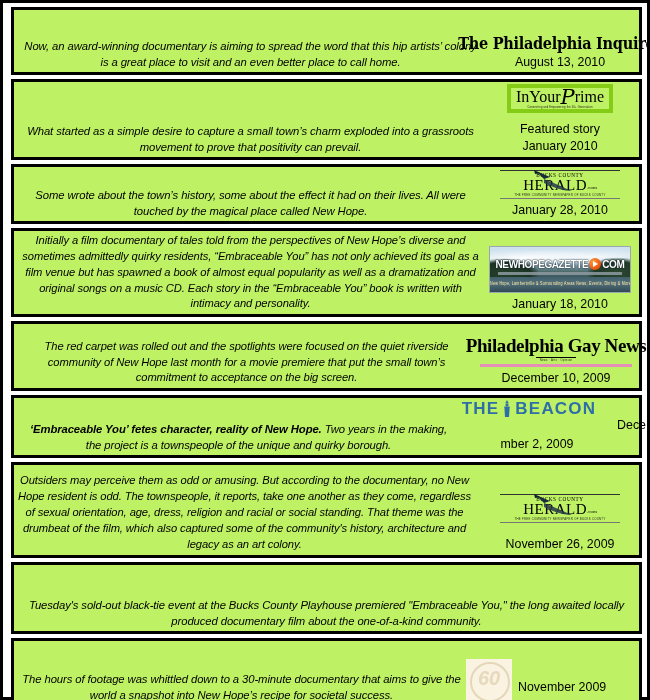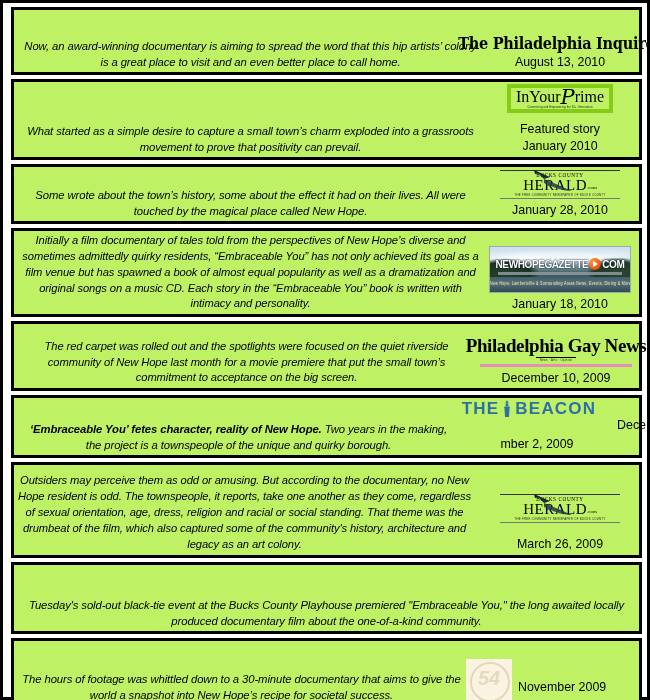--- a/index.html
+++ b/index.html
@@ -463,33 +463,33 @@
           <div class="bucks">BUCKS COUNTY</div>
           <div class="herald"><span>HERALD</span><span class="dotcom">.com</span></div>
           <div class="slug">THE FREE COMMUNITY NEWSPAPER OF BUCKS COUNTY</div>
           <div class="rule thin"></div>
           <svg class="heron" viewBox="0 0 62 28">
             <path d="M12 4 L26 10 L20 12 Z" fill="#1a2c3a"></path>
             <path d="M20 12 C28 15, 36 19, 48 24 C40 24, 30 21, 20 16 Z" fill="#24384a" opacity="0.85"></path>
             <path d="M10 3 L16 6 L11 7 Z" fill="#0f1f2b"></path>
           </svg>
         </div>
-        <div class="clip-date" style="margin-top:14px;">March 26, 2009</div>
+        <div class="clip-date" style="margin-top:14px;">November 26, 2009</div>
       </div>
     </div>
 
     <div class="clip-row" style="flex:0 0 72px;">
       <div class="clip-quote">Tuesday's sold-out black-tie event at the Bucks County Playhouse premiered "Embraceable You," the long awaited locally produced documentary film about the one-of-a-kind community.</div>
     </div>
 
     <div class="clip-row" style="flex:0 0 70px;">
       <div class="clip-quote">The hours of footage was whittled down to a 30-minute documentary that aims to give the world a snapshot into New Hope’s recipe for societal success.</div>
       <div class="clip-source" style="flex-direction:row; align-items:center; justify-content:flex-start; gap:6px; width:170px;">
         <div class="logo logo-54">
           <div class="ring"></div>
-          <div class="num">54</div>
+          <div class="num">60</div>
         </div>
         <div class="clip-date" style="margin-top:14px;">November 2009</div>
       </div>
     </div>
 
   </div>
 </div>
 
 </body></html>

